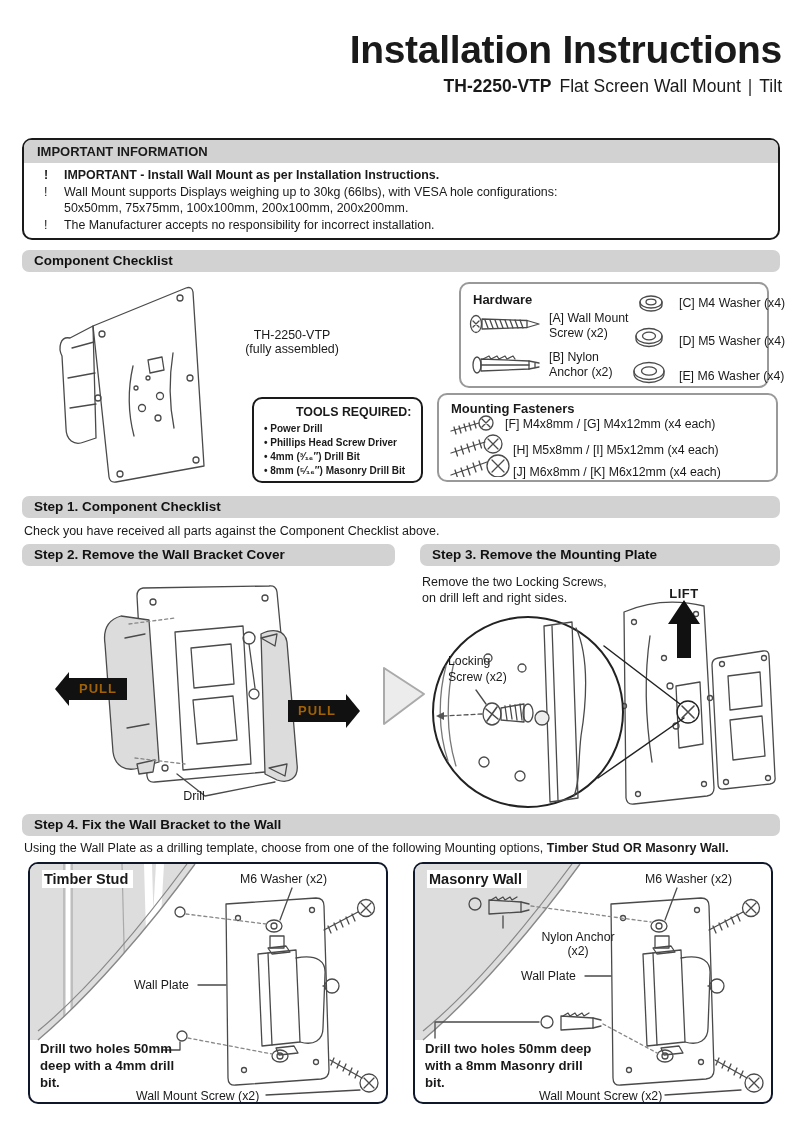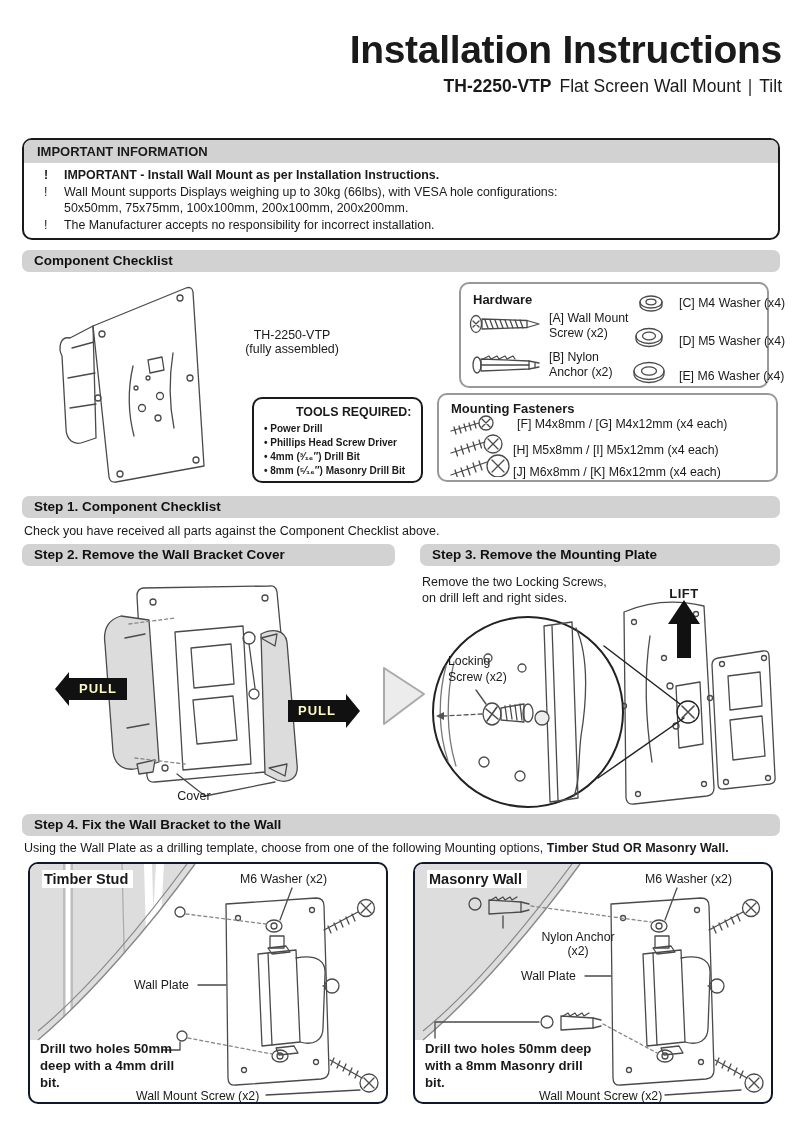--- a/index.html
+++ b/index.html
@@ -34,21 +34,21 @@
   .label { position:absolute; font-size:12.3px; white-space:nowrap; }
   .label.center { text-align:center; white-space:normal; }
   .bold { font-weight:bold; }
 
   
   .tools-heading { position:absolute; left:10px; top:6px; font-size:12.4px; font-weight:bold;margin-left:32px; }
   .tool-item { position:absolute; left:10px; font-size:10px; white-space:nowrap;font-weight:bold; }
   .tool-item::before { content:"•  "; }
 
   
-  .pull { position:absolute; background:#111; color:#fef9c3; font-weight:bold; font-size:13px;
+  .pull { position:absolute; background:#111; color:#a16207; font-weight:bold; font-size:13px;
           letter-spacing:1px; padding:3px 10px; line-height:16px; }
   .pull.left::before { content:""; position:absolute; left:-14px; top:-6px;
           border-top:17px solid transparent; border-bottom:17px solid transparent; border-right:14px solid #111; }
   .pull.right::after { content:""; position:absolute; right:-14px; top:-6px;
           border-top:17px solid transparent; border-bottom:17px solid transparent; border-left:14px solid #111; }
 
   .lift-label { position:absolute; font-size:13px; font-weight:bold; letter-spacing:0.5px; }
 
   .step4-box { position:absolute; border:2px solid #0f172a; border-radius:10px; box-sizing:border-box;
                background:#fff; overflow:hidden; width:360px; height:242px; top:862px; }
@@ -190,21 +190,21 @@
         <path d="M4,42 L38,31"></path>
           <path d="M8,37 l2.5,8 M14,35 l2.5,8 M20,33 l2.5,8 M26,31 l2.5,8 M32,29 l2.5,8"></path>
         <circle cx="46" cy="33" r="9"></circle>
           <path d="M41,28 L51,38 M51,28 L41,38"></path>
         <path d="M4,64 L40,51"></path>
           <path d="M8,59 l3,9 M14,57 l3,9 M20,55 l3,9 M26,52 l3,9 M32,50 l3,9"></path>
         <circle cx="51" cy="55" r="11"></circle>
           <path d="M45,49 L57,61 M57,49 L45,61"></path>
       </g>
     </svg>
-    <div class="label" style="left:78px; top:22px;">[F] M4x8mm / [G] M4x12mm (x4 each)</div>
+    <div class="label" style="left:66px; top:22px;">[F] M4x8mm / [G] M4x12mm (x4 each)</div>
     <div class="label" style="left:74px; top:48px;">[H] M5x8mm / [I] M5x12mm (x4 each)</div>
     <div class="label" style="left:74px; top:70px;">[J] M6x8mm / [K] M6x12mm (x4 each)</div>
   </div>
 
   <div class="section-bar" style="left:22px; top:496px; width:758px;">Step 1. Component Checklist</div>
   <div class="body-text" style="left:24px; top:524px;">Check you have received all parts against the Component Checklist above.</div>
 
   <div class="section-bar" style="left:22px; top:544px; width:373px;">Step 2. Remove the Wall Bracket Cover</div>
   <div class="section-bar" style="left:420px; top:544px; width:360px;">Step 3. Remove the Mounting Plate</div>
 
@@ -227,21 +227,21 @@
       <path d="M236,70 L252,66 L250,78 Z M244,200 L262,196 L260,208 Z" fill="#dcdcdc"></path>
       <path d="M104,56 L150,50 M110,190 L160,196" stroke-dasharray="3,3" stroke="#888"></path>
       <circle cx="224" cy="70" r="6"></circle>
         <path d="M224,76 L230,120"></path>
         <circle cx="229" cy="126" r="5"></circle>
       <path d="M180,228 L152,206 M180,228 L250,214"></path>
     </g>
   </svg>
   <div class="pull left" style="left:69px; top:678px;">PULL</div>
   <div class="pull right" style="left:288px; top:700px;">PULL</div>
-  <div class="label center" style="left:158px; top:789px; width:72px; font-size:12.5px;">Cover</div>
+  <div class="label center" style="left:158px; top:789px; width:72px; font-size:12.5px;">Drill</div>
 
   <svg class="abs" style="left:381px; top:665px;" width="46" height="62" viewBox="0 0 46 62">
     <polygon points="3,3 43,29 3,59" fill="#ececec" stroke="#aaaaaa" stroke-width="2" stroke-linejoin="round"></polygon>
   </svg>
 
   <div class="body-text" style="left:422px; top:575px;">Remove the two Locking Screws,</div>
   <div class="body-text" style="left:422px; top:591px;">on drill left and right sides.</div>
 
   <svg class="abs" style="left:418px; top:566px;" width="366" height="248" viewBox="0 0 366 248">
     <g class="sketch">

